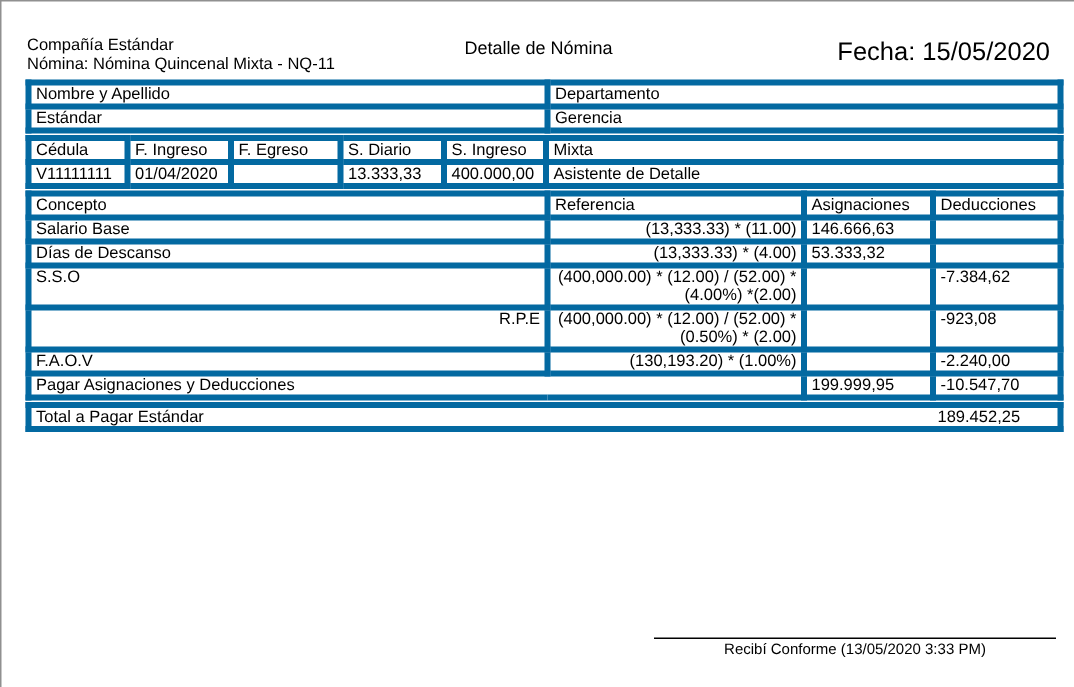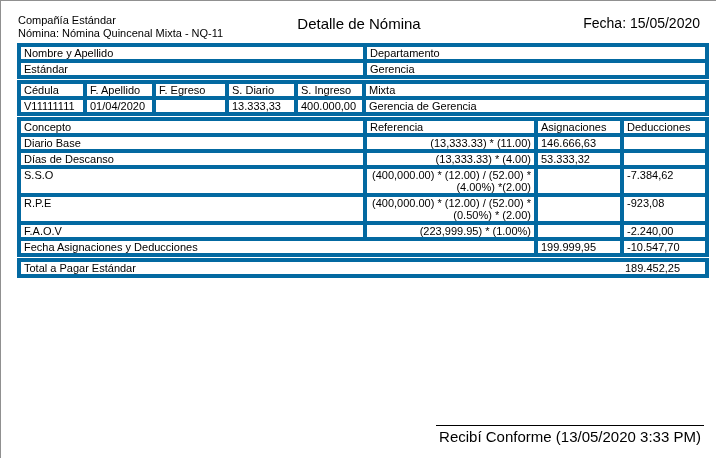--- a/index.html
+++ b/index.html
@@ -9,26 +9,26 @@
     font-size: 11px;
     color: #000;
     position: relative;
     border-top: 1px solid #909090;
     border-left: 1px solid #909090;
     overflow: hidden;
   }
   .doc-header {
     display: grid;
     grid-template-columns: 1fr auto 1fr;
-    padding: 13px 16px 0 17px;
+    padding: 23px 16px 0 17px;
     align-items: start;
   }
   .hdr-left div { line-height: 13px; }
-  .hdr-title { font-size: 15px; padding-top: 1px; }
-  .hdr-right { text-align: right; font-size: 14px; padding-top: 1px; }
+  .hdr-title { font-size: 12px; padding-top: 1px; }
+  .hdr-right { text-align: right; font-size: 17px; padding-top: 1px; }
   .tablewrap { margin: 3px 12px 0 16px; width: 688px; }
   table {
     border-collapse: collapse;
     table-layout: fixed;
     width: 688px;
     margin-bottom: 1px;
   }
   td, th {
     border: 4px solid #0369a1;
     font-weight: normal;
@@ -46,21 +46,21 @@
   .ref { white-space: pre-line; line-height: 12px; }
   .concept-table td { height: 13px; }
   .sig {
     position: absolute;
     left: 435px;
     top: 424px;
     width: 268px;
     border-top: 1px solid #000;
     text-align: center;
     padding-top: 2px;
-    font-size: 15px;
+    font-size: 10px;
   }
 </style>
 </head>
 <body>
 
 <div class="doc-header">
   <div class="hdr-left">
     <div>Compañía Estándar</div>
     <div>Nómina: Nómina Quincenal Mixta - NQ-11</div>
   </div>
@@ -92,85 +92,85 @@
       <col style="width:66px">
         <col style="width:69px">
         <col style="width:73px">
       <col style="width:69px">
         <col style="width:68px">
         <col style="width:343px">
     </colgroup>
     <tbody>
         <tr>
       <td>Cédula</td>
-      <td>F. Apellido</td>
+      <td>F. Ingreso</td>
       <td>F. Egreso</td>
       <td class="num">S. Diario</td>
       <td class="num">S. Ingreso</td>
       <td>Mixta</td>
     </tr>
     <tr>
       <td>V11111111</td>
       <td>01/04/2020</td>
       <td></td>
       <td class="num">13.333,33</td>
       <td class="num">400.000,00</td>
-      <td>Gerencia de Gerencia</td>
+      <td>Asistente de Detalle</td>
     </tr>
   </tbody>
     </table>
 
   <table class="concept-table">
     <colgroup>
       <col style="width:346px">
         <col style="width:171px">
         <col style="width:86px">
         <col style="width:85px">
     </colgroup>
     <tbody>
         <tr>
       <td>Concepto</td>
       <td>Referencia</td>
       <td>Asignaciones</td>
       <td>Deducciones</td>
     </tr>
     <tr>
-      <td>Diario Base</td>
+      <td>Salario Base</td>
       <td class="ctr ref">(13,333.33) * (11.00)</td>
       <td class="num">146.666,63</td>
       <td class="num"></td>
     </tr>
     <tr>
       <td>Días de Descanso</td>
       <td class="ctr ref">(13,333.33) * (4.00)</td>
       <td class="num">53.333,32</td>
       <td class="num"></td>
     </tr>
     <tr style="height:25px;">
       <td style="vertical-align:top;">S.S.O</td>
       <td class="ctr ref">(400,000.00) * (12.00) / (52.00) *
 (4.00%) *(2.00)</td>
       <td class="num"></td>
       <td class="num" style="vertical-align:top;">-7.384,62</td>
     </tr>
     <tr style="height:25px;">
-      <td style="vertical-align:top;">R.P.E</td>
+      <td style="vertical-align:top;text-align:right;">R.P.E</td>
       <td class="ctr ref">(400,000.00) * (12.00) / (52.00) *
 (0.50%) * (2.00)</td>
       <td class="num"></td>
       <td class="num" style="vertical-align:top;">-923,08</td>
     </tr>
     <tr>
       <td>F.A.O.V</td>
-      <td class="ctr ref">(223,999.95) * (1.00%)</td>
+      <td class="ctr ref">(130,193.20) * (1.00%)</td>
       <td class="num"></td>
       <td class="num">-2.240,00</td>
     </tr>
     <tr>
-      <td colspan="2">Fecha Asignaciones y Deducciones</td>
+      <td colspan="2">Pagar Asignaciones y Deducciones</td>
       <td class="num">199.999,95</td>
       <td class="num">-10.547,70</td>
     </tr>
   </tbody>
     </table>
 
   <table>
     <colgroup>
         <col style="width:603px">
         <col style="width:85px">

